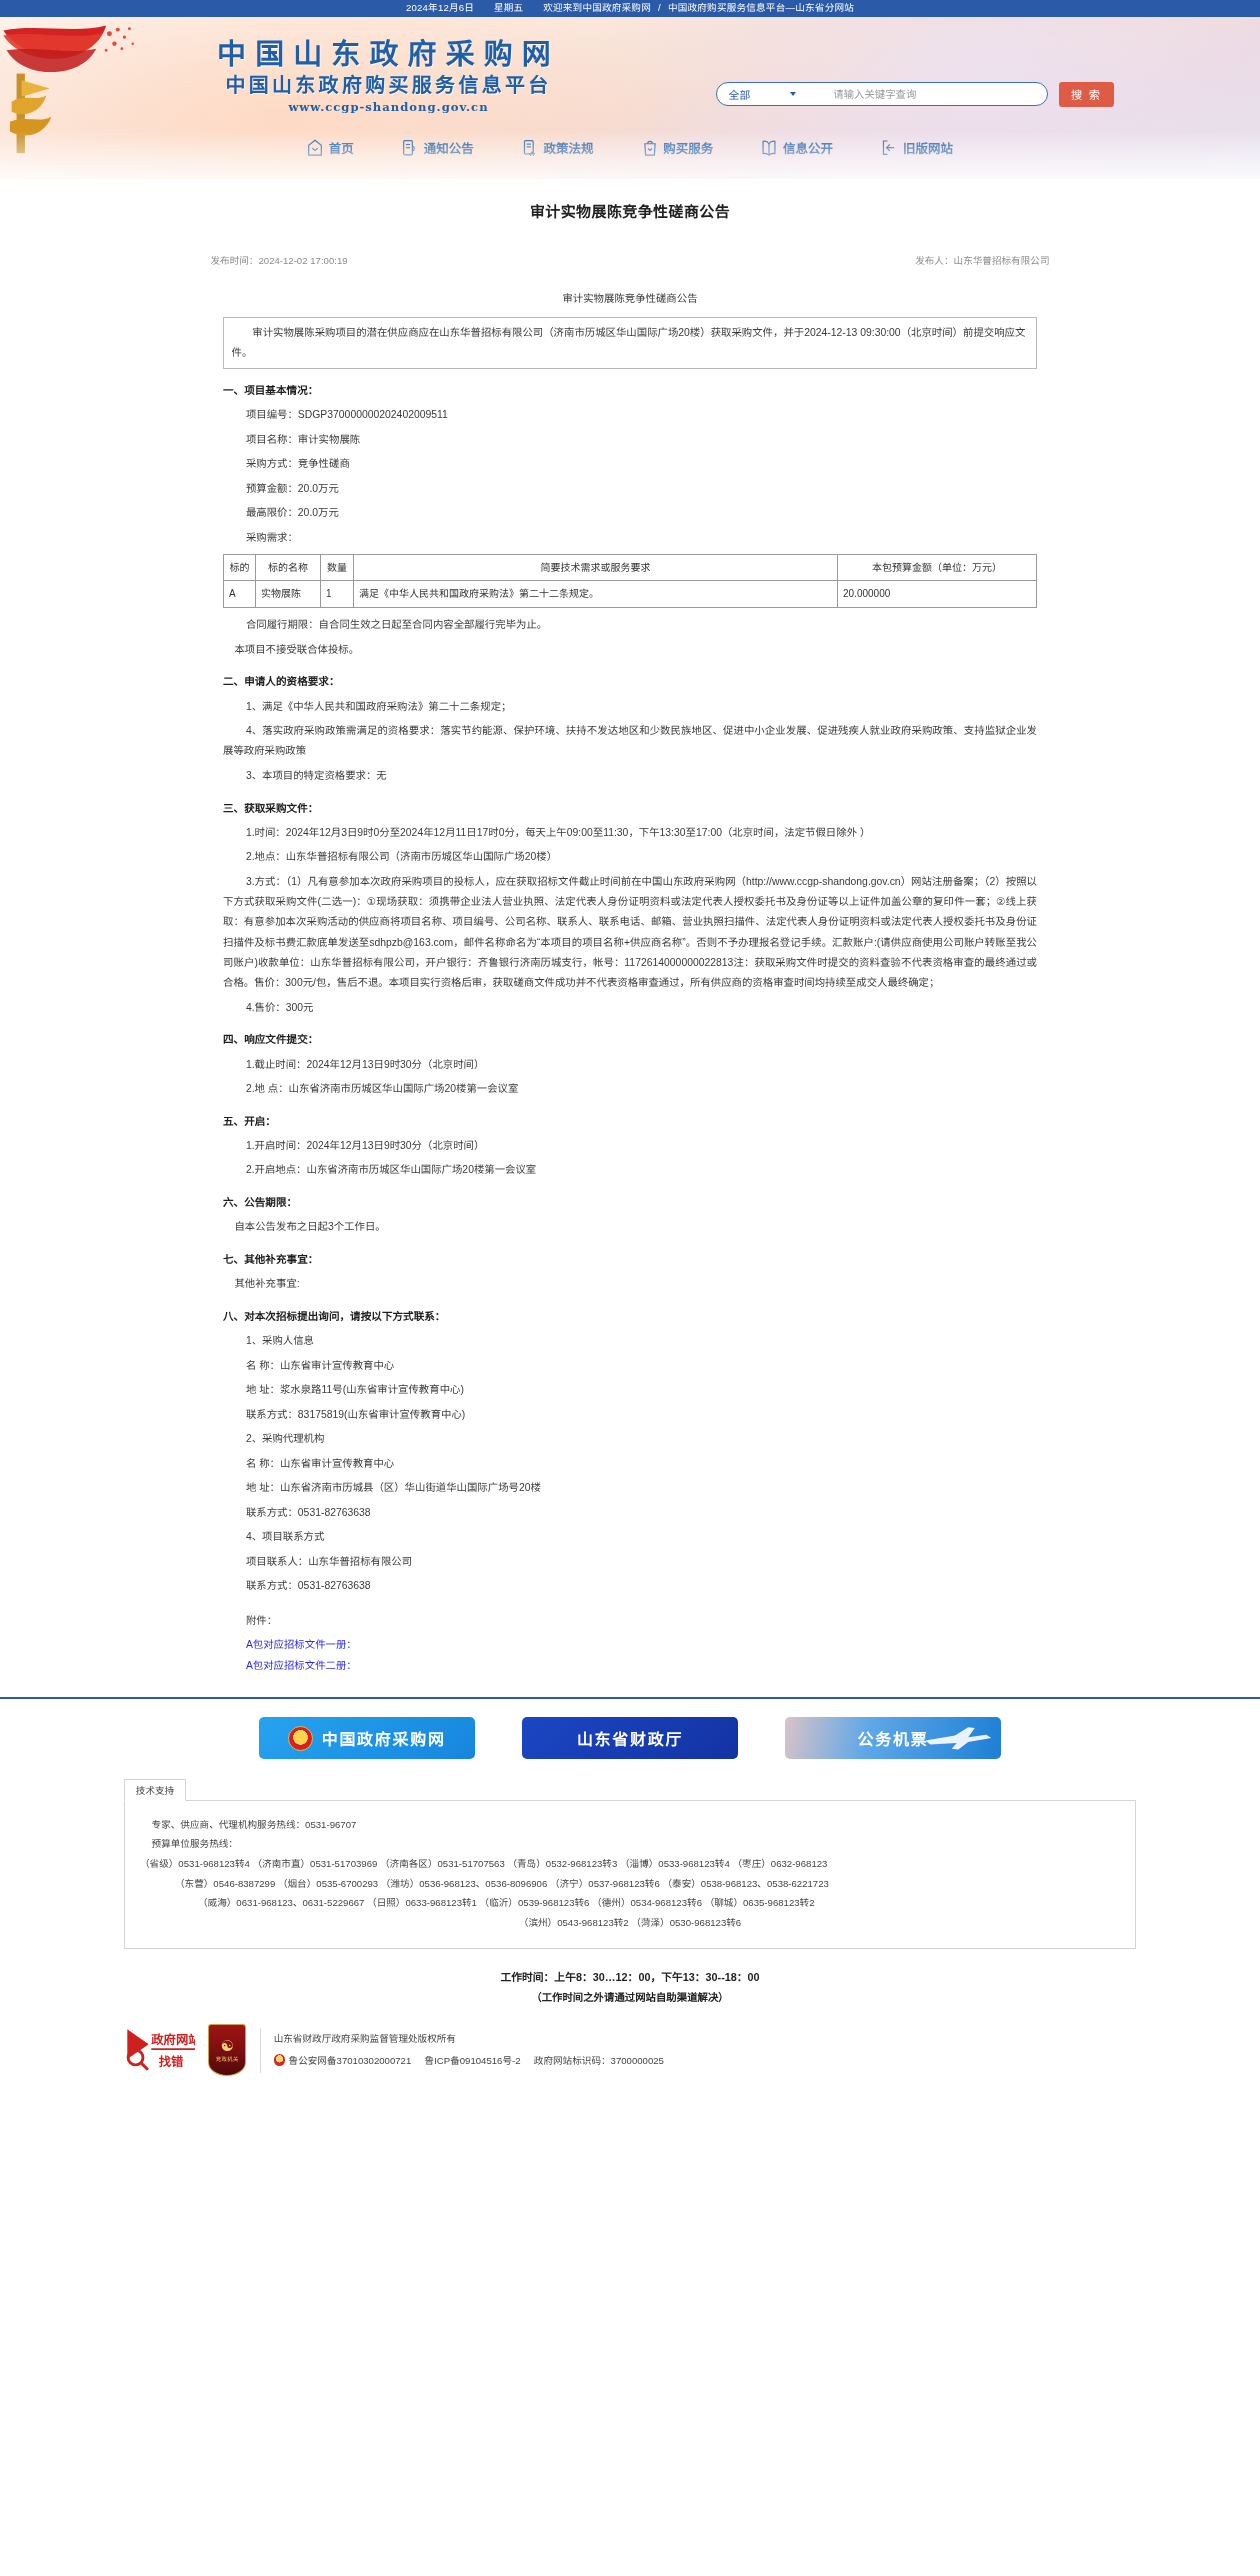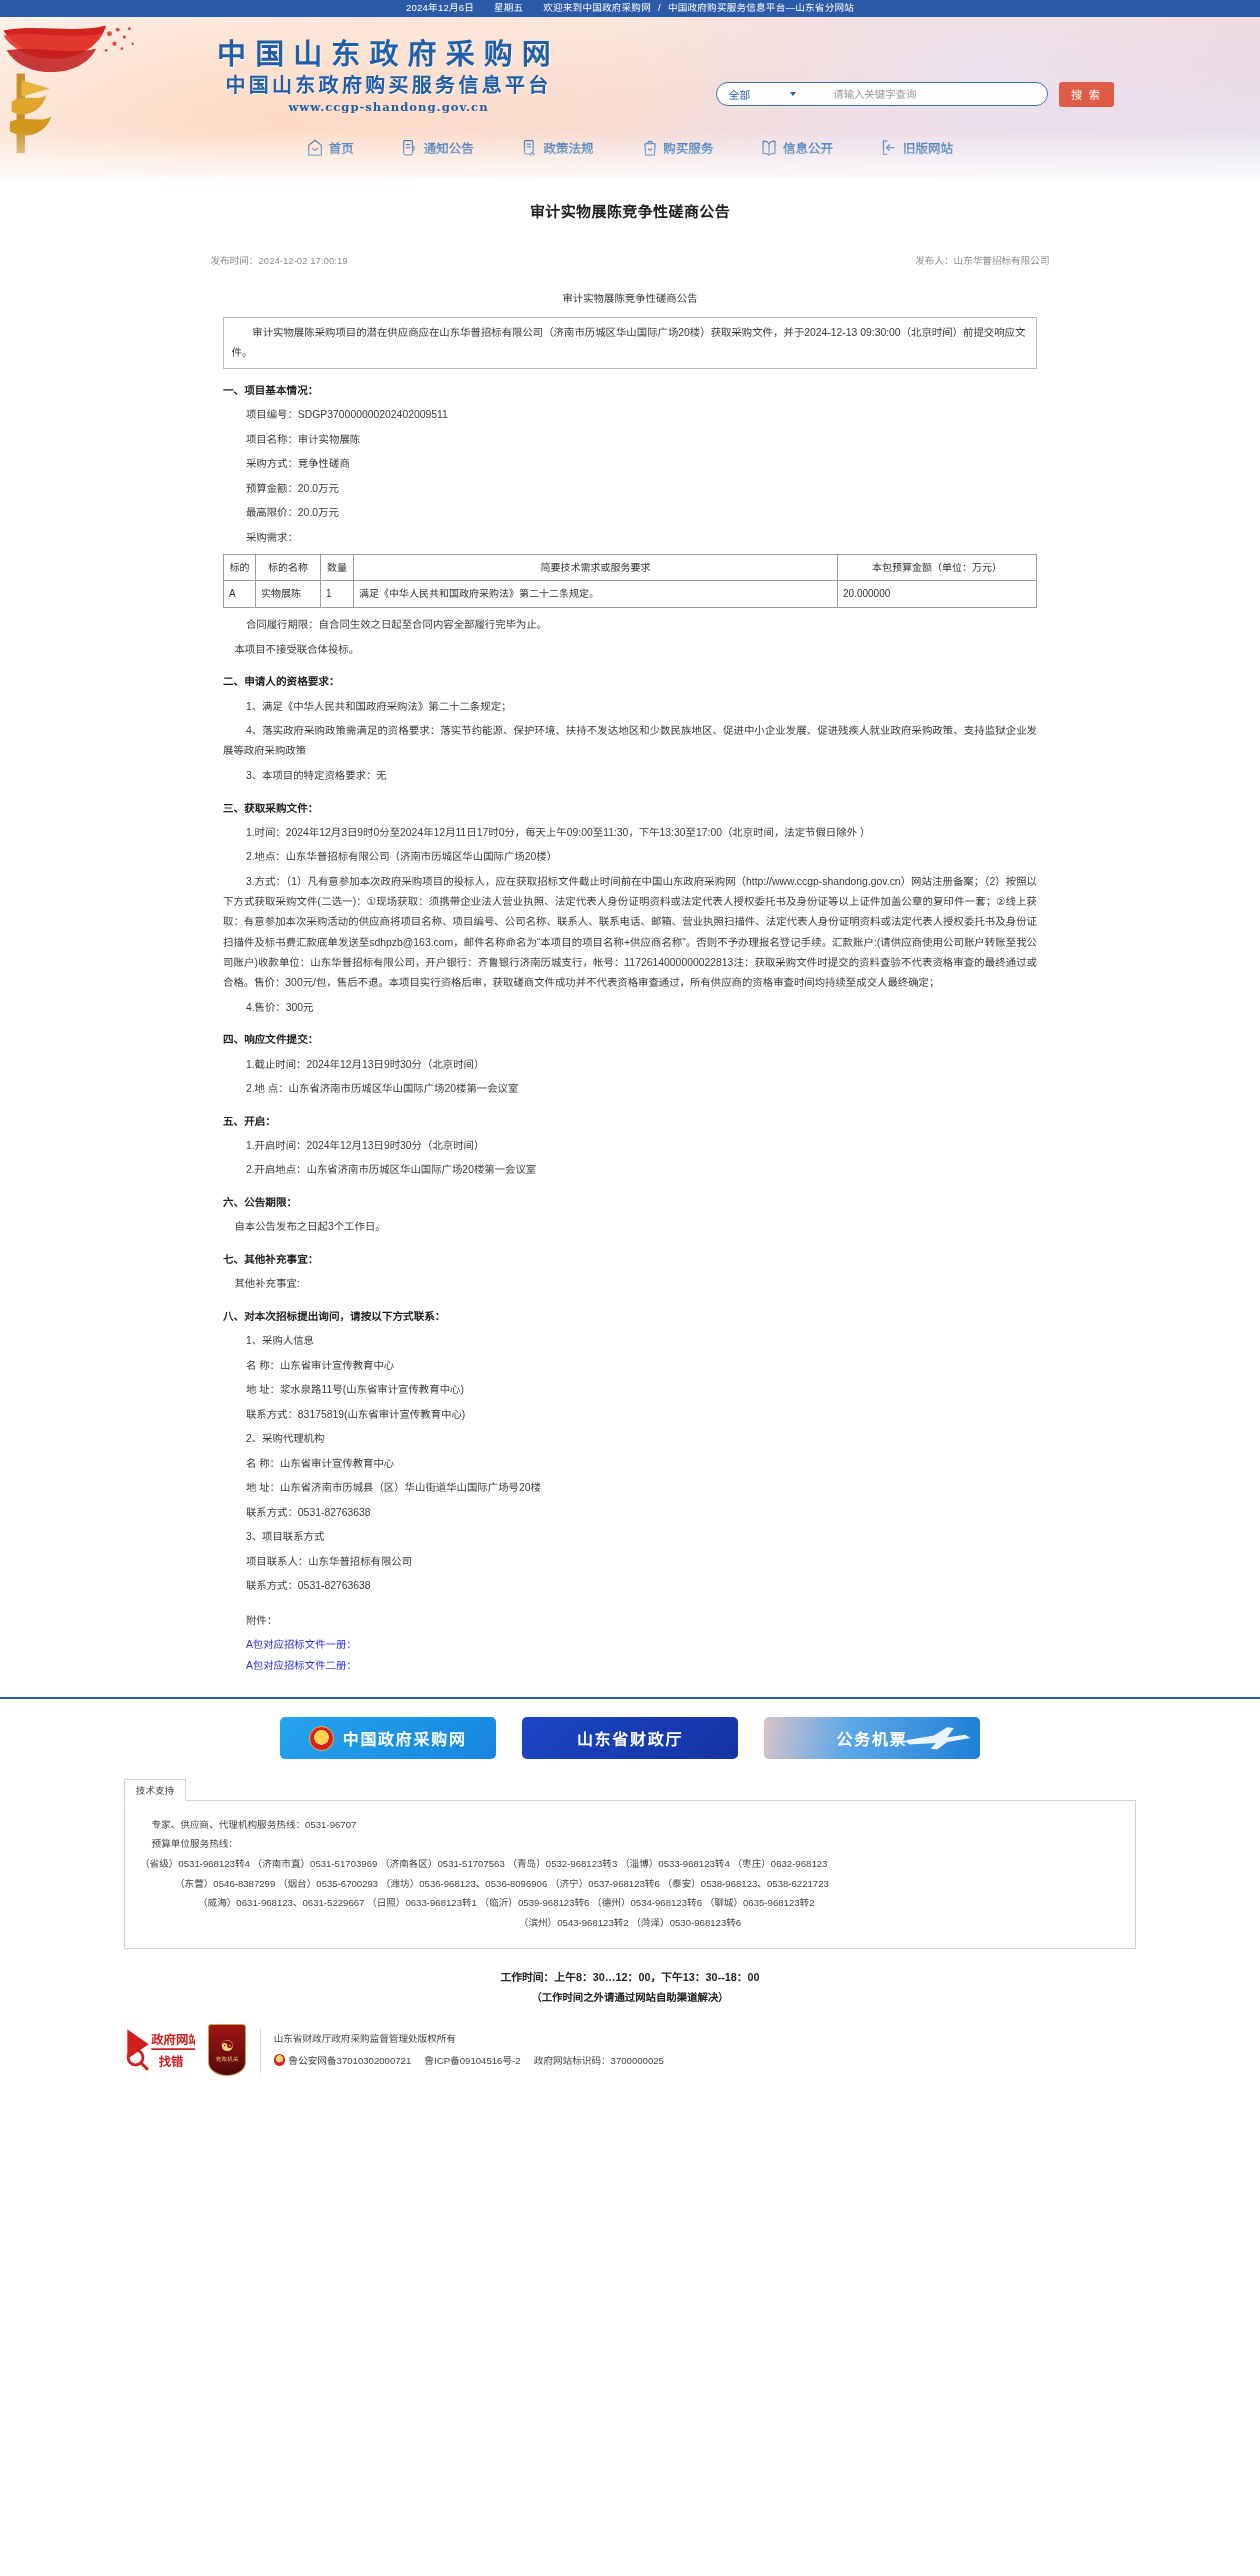--- a/index.html
+++ b/index.html
@@ -143,21 +143,21 @@
   table.req th{text-align:center;}
   table.req td.ctr{text-align:left;}
   .w-bd{width:32px;} .w-nm{width:65px;} .w-qt{width:33px;} .w-am{width:199px;}
 
   .attach-lbl{margin:15px 0 3.3px;padding-left:2.2em;color:#3a3a3a;}
   .attach a{display:block;color:#2b2bdd;text-decoration:none;padding-left:2.2em;line-height:2.0;font-size:10.4px;}
 
   
   .foot-sep{height:2.5px;background:#2b5ba8;margin-top:15px;}
   .foot{background:#fff;padding:18.3px 0 6.6px;}
-  .logos{display:flex;justify-content:center;gap:26px;margin-bottom:18.3px;}
+  .logos{display:flex;justify-content:center;gap:47px;margin-bottom:18.3px;}
   .lg{
     width:216px;height:42px;border-radius:5px;display:flex;align-items:center;justify-content:center;
     color:#fff;font-weight:bold;font-size:16px;letter-spacing:1.7px;
     font-family:"DejaVu Serif","Liberation Serif",serif;position:relative;overflow:hidden;
   }
   .lg1{background:linear-gradient(135deg,#26a3ef,#1686dd);gap:8.3px;}
   .lg2{background:linear-gradient(135deg,#1b46c4,#1333a3);}
   .lg3{background:linear-gradient(100deg,#d9c3c8 0%,#5fa8e8 38%,#1d7fd6 100%);}
   .emblem{
     width:25px;height:25px;border-radius:50%;
@@ -397,21 +397,21 @@
 
     <h2 class="sec">八、对本次招标提出询问，请按以下方式联系：</h2>
     <p class="idt">1、采购人信息</p>
     <p class="idt">名    称：山东省审计宣传教育中心</p>
     <p class="idt">地    址：浆水泉路11号(山东省审计宣传教育中心)</p>
     <p class="idt">联系方式：83175819(山东省审计宣传教育中心)</p>
     <p class="idt">2、采购代理机构</p>
     <p class="idt">名    称：山东省审计宣传教育中心</p>
     <p class="idt">地    址：山东省济南市历城县（区）华山街道华山国际广场号20楼</p>
     <p class="idt">联系方式：0531-82763638</p>
-    <p class="idt">3、项目联系方式</p>
+    <p class="idt">4、项目联系方式</p>
     <p class="idt">项目联系人：山东华普招标有限公司</p>
     <p class="idt">联系方式：0531-82763638</p>
 
     <div class="attach-lbl">附件：</div>
     <div class="attach">
       <a href="#">A包对应招标文件一册：</a>
       <a href="#">A包对应招标文件二册：</a>
     </div>
   </div>
 </div>

